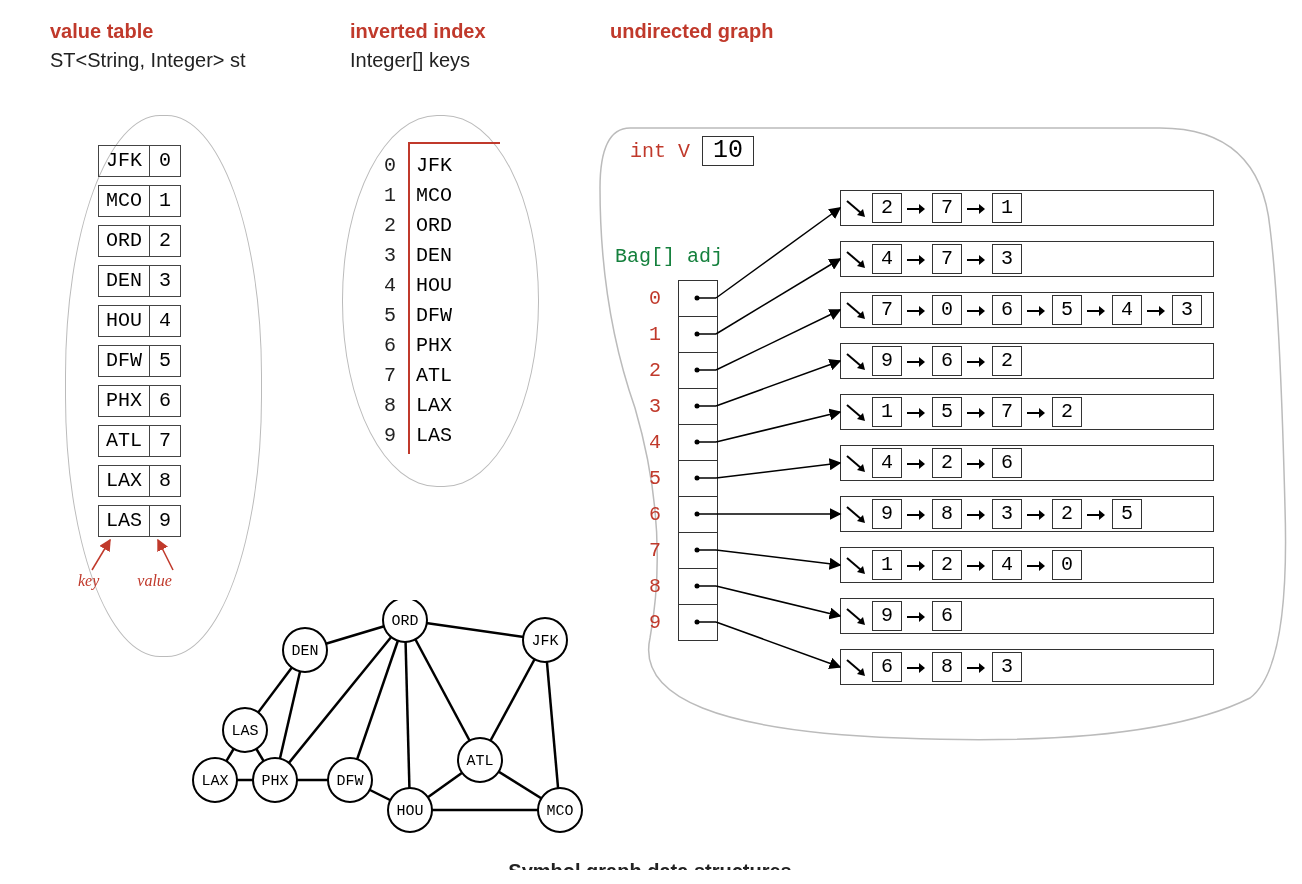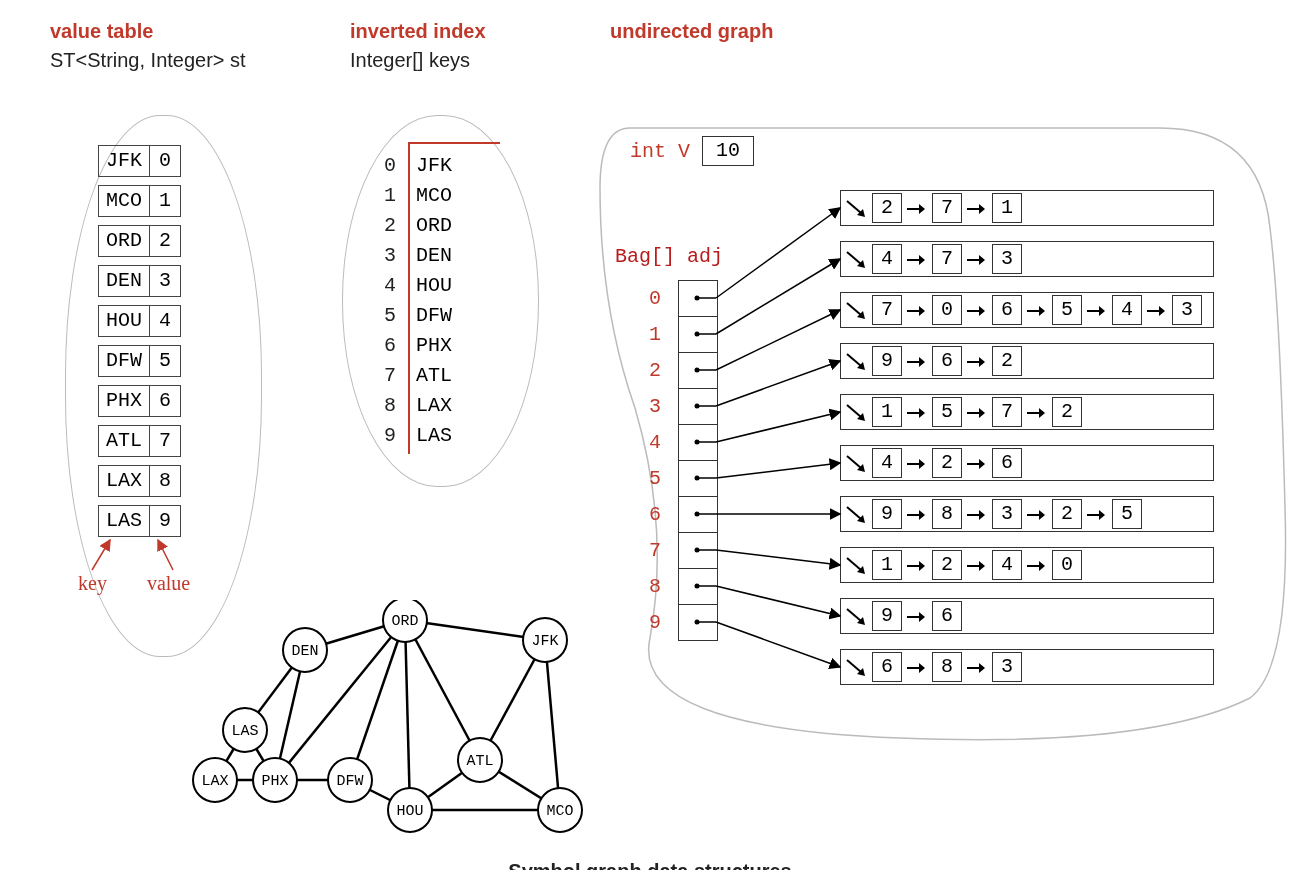--- a/index.html
+++ b/index.html
@@ -35,23 +35,23 @@
   .ii-idx { width:28px; text-align:right; padding-right:8px;
             font-family:"Courier New",monospace; font-size:20px; color:#222;}
   .ii-key { padding-left:12px; font-family:"Courier New",monospace; font-size:20px;}
 
   
   .ug-block { position:absolute; left:590px; top:0; width:670px;}
   .ug-blob  { position:absolute; left:570px; top:88px; width:700px; height:640px;}
   .ug-intv  { position:absolute; left:610px; top:116px; font-family:"Courier New",monospace;
               font-size:20px; display:flex; align-items:center; gap:12px;}
   .ug-intv-box { border:1px solid #333; width:50px; height:28px; text-align:center;
-                 line-height:28px; font-family:"Courier New",monospace; font-size:20px;}
+                 line-height:28px; font-family:"Courier New",monospace; font-size:25px;}
   .bag-lbl { position:absolute; left:595px; top:225px;
-             font-family:"Courier New",monospace; font-size:20px; color:#b91c1c;}
+             font-family:"Courier New",monospace; font-size:20px; color:#15803d;}
   .adj-array { position:absolute; left:658px; top:260px; }
   .adj-slot { border:1px solid #333; border-bottom:none; width:38px; height:35px; position:relative;}
   .adj-slot:last-child { border-bottom:1px solid #333; }
   .adj-idx { position:absolute; left:-30px; top:6px; color:#c0392b;
              font-family:"Courier New",monospace; font-size:20px;}
   .adj-lists { position:absolute; left:820px; top:170px; }
   .adj-list-box { border:1px solid #333; display:flex; align-items:center;
                   padding:4px 8px 4px 4px; margin-bottom:15px; height:36px; box-sizing:border-box;}
   .node-box { border:1px solid #333; width:28px; height:28px; line-height:28px;
               text-align:center; font-family:"Courier New",monospace; font-size:20px;
@@ -61,21 +61,21 @@
   .half-arrow::before{ content:""; position:absolute; left:0; top:8px; width:14px; height:2px; background:#000;}
   .half-arrow::after{ content:""; position:absolute; right:2px; top:4px; width:0; height:0;
                       border-left:6px solid #000; border-top:5px solid transparent;
                       border-bottom:5px solid transparent;}
   .origin-arrow { width:22px; height:28px; display:flex; align-items:center; justify-content:center;
                   margin-right:2px;}
   .origin-arrow svg { width:22px; height:22px; }
 
   
   .kv-ann { position:absolute; left:58px; top:552px; font-family:Georgia,serif;
-            color:#c0392b; font-size:20px; }
+            font-style:italic; color:#c0392b; font-size:16px; }
 
   
   .caption { position:absolute; left:0; width:1260px; top:840px; text-align:center;
              font-family: Verdana, sans-serif; font-weight:600; font-size:20px; color:#222;}
 
   
   .airport-graph { position:absolute; left:155px; top:580px; }
 </style>
 </head>
 <body>

